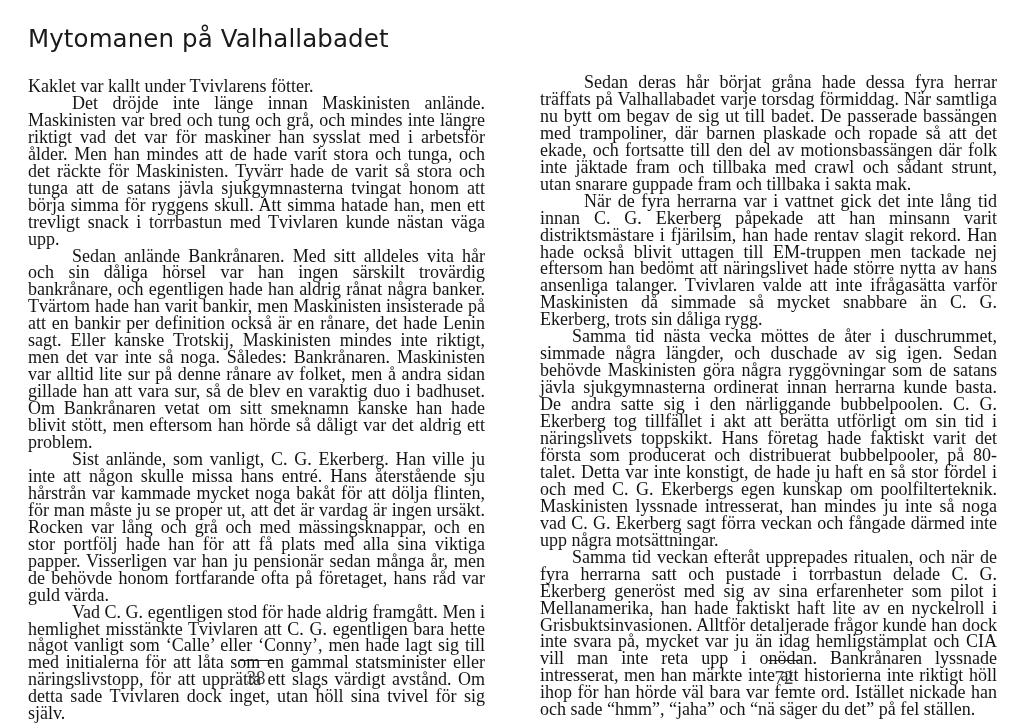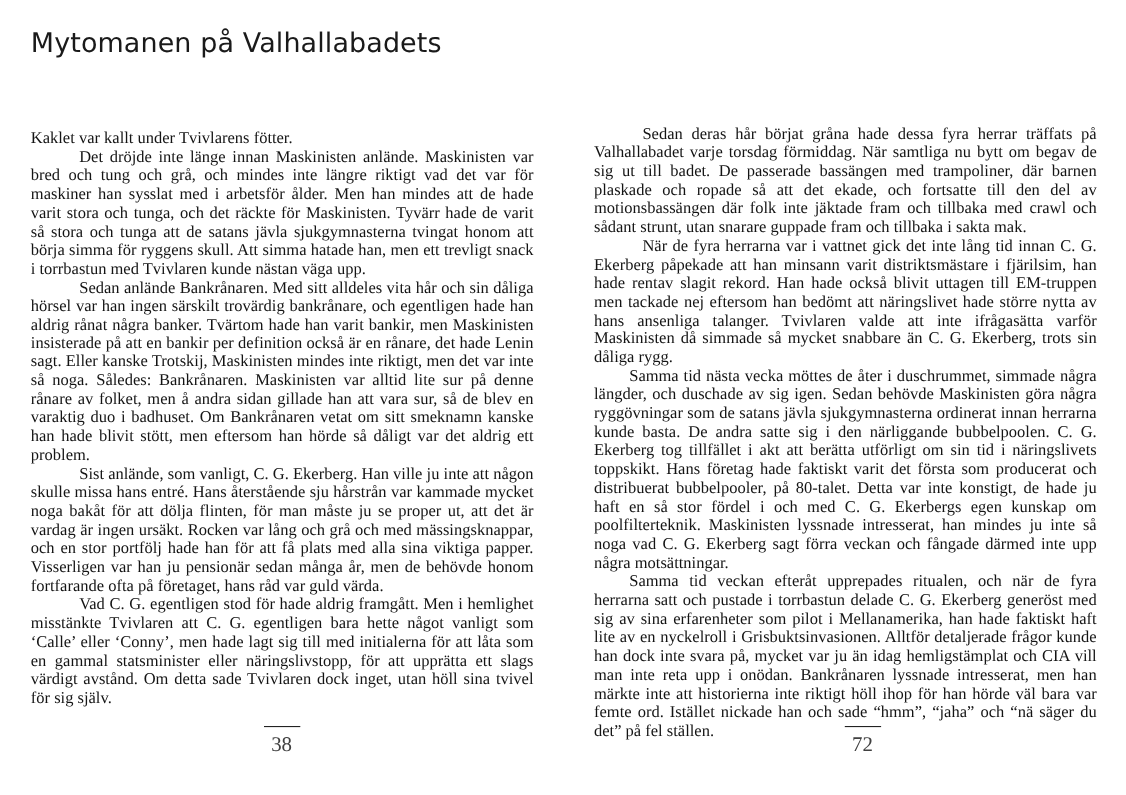--- a/index.html
+++ b/index.html
@@ -24,25 +24,24 @@
       font-size: 24.5px;
       letter-spacing: 0.1px;
       color: #1a1a1a;
       line-height: 34px;
       white-space: nowrap;
     }
     .col {
       position: absolute;
       width: 457px;
       font-family: "Liberation Serif", serif;
-      font-size: 15px;
+      font-size: 18px;
       line-height: 16.95px;
       text-align: justify;
       color: #141414;
-      margin-top: 40px;
     }
     .col p {
       margin: 0;
       text-indent: 32px;
       hyphens: none;
     }
     .col p.noindent {
       text-indent: 0;
     }
     .col p.indent-lg {
@@ -74,21 +73,21 @@
       font-size: 19px;
       line-height: 22px;
       color: #404040;
     }
     .footer-left { left: 226px; }
     .footer-right { left: 754px; }
   </style>
 </head>
 <body>
 
-<h1 class="title">Mytomanen på Valhallabadets</h1>
+<h1 class="title">Mytomanen på Valhallabadet</h1>
 
 <div class="col col-left">
   <p class="noindent">Kaklet var kallt under Tvivlarens fötter.</p>
   <p class="indent-lg">Det dröjde inte länge innan Maskinisten anlände. Maskinisten var bred och tung och grå, och mindes inte längre riktigt vad det var för maskiner han sysslat med i arbetsför ålder. Men han mindes att de hade varit stora och tunga, och det räckte för Maskinisten. Tyvärr hade de varit så stora och tunga att de satans jävla sjukgymnasterna tvingat honom att börja simma för ryggens skull. Att simma hatade han, men ett trevligt snack i torrbastun med Tvivlaren kunde nästan väga upp.</p>
   <p class="indent-lg">Sedan anlände Bankrånaren. Med sitt alldeles vita hår och sin dåliga hörsel var han ingen särskilt trovärdig bankrånare, och egentligen hade han aldrig rånat några banker. Tvärtom hade han varit bankir, men Maskinisten insisterade på att en bankir per definition också är en rånare, det hade Lenin sagt. Eller kanske Trotskij, Maskinisten mindes inte riktigt, men det var inte så noga. Således: Bankrånaren. Maskinisten var alltid lite sur på denne rånare av folket, men å andra sidan gillade han att vara sur, så de blev en varaktig duo i badhuset. Om Bankrånaren vetat om sitt smeknamn kanske han hade blivit stött, men eftersom han hörde så dåligt var det aldrig ett problem.</p>
   <p class="indent-lg">Sist anlände, som vanligt, C. G. Ekerberg. Han ville ju inte att någon skulle missa hans entré. Hans återstående sju hårstrån var kammade mycket noga bakåt för att dölja flinten, för man måste ju se proper ut, att det är vardag är ingen ursäkt. Rocken var lång och grå och med mässingsknappar, och en stor portfölj hade han för att få plats med alla sina viktiga papper. Visserligen var han ju pensionär sedan många år, men de behövde honom fortfarande ofta på företaget, hans råd var guld värda.</p>
   <p class="indent-lg">Vad C. G. egentligen stod för hade aldrig framgått. Men i hemlighet misstänkte Tvivlaren att C. G. egentligen bara hette något vanligt som ‘Calle’ eller ‘Conny’, men hade lagt sig till med initialerna för att låta som en gammal statsminister eller näringslivstopp, för att upprätta ett slags värdigt avstånd. Om detta sade Tvivlaren dock inget, utan höll sina tvivel för sig själv.</p>
 </div>
 
 <div class="col col-right">

